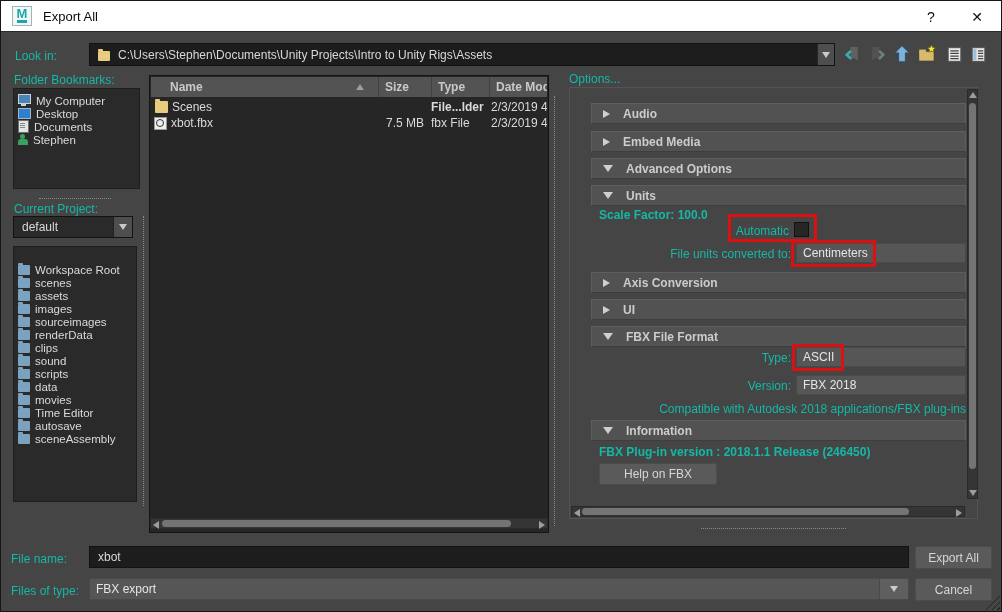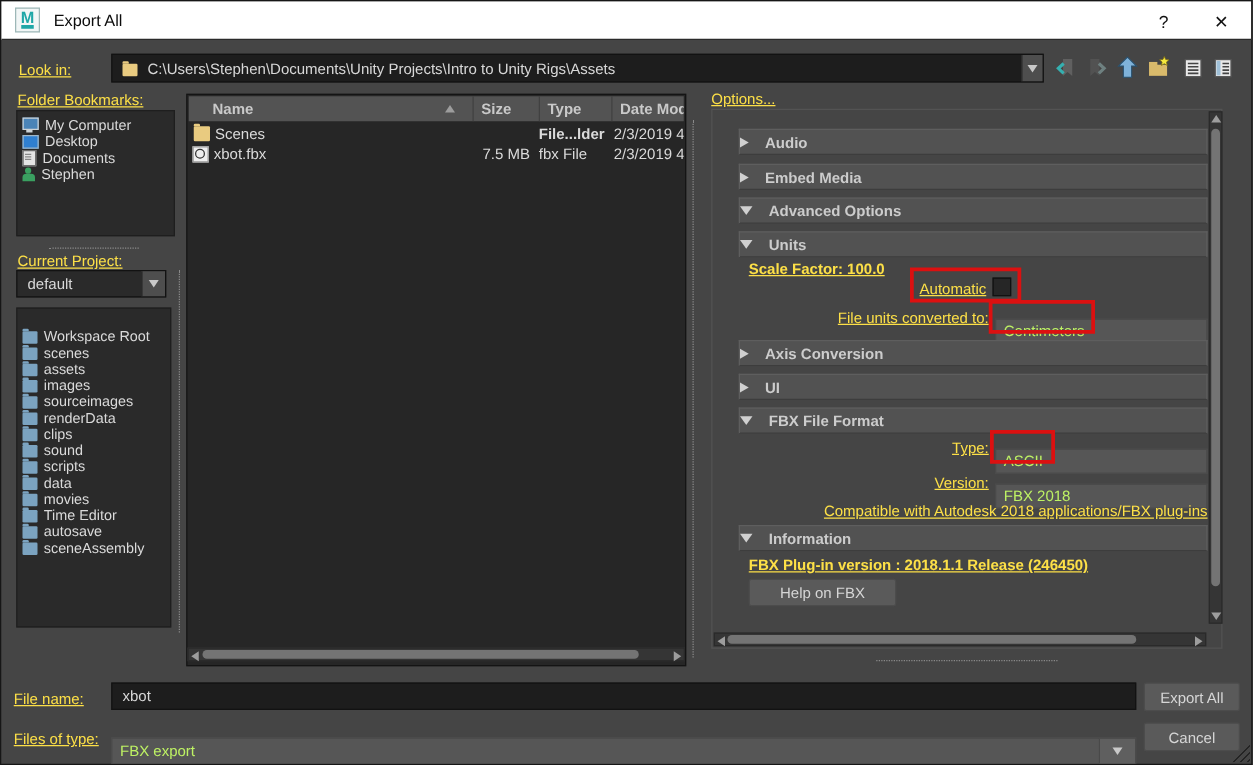--- a/index.html
+++ b/index.html
@@ -5,23 +5,23 @@
   html,body{margin:0;padding:0;background:#2e2e2e;font-family:"Liberation Sans",sans-serif;}
   .win{position:relative;width:1002px;height:612px;background:#454545;border:1px solid #161616;box-sizing:border-box;overflow:hidden;font-size:12px;color:#c8c8c8;}
   
   .titlebar{position:absolute;left:0;top:0;width:100%;height:31px;background:#ffffff;border-bottom:1px solid #2a2a2a;box-sizing:border-box;}
   .maya{position:absolute;left:11px;top:5px;width:20px;height:20px;background:#f2f6f6;border:1px solid #9db7b7;box-sizing:border-box;text-align:center;}
   .maya .m{display:block;font-weight:bold;font-size:13px;line-height:13px;color:#1fa7a7;}
   .maya .bar{display:block;margin:0 auto;width:10px;height:3px;background:#1fa7a7;}
   .title-text{position:absolute;left:42px;top:8px;font-size:13px;color:#0c0c0c;}
   .tb-btn{position:absolute;top:6px;width:20px;height:20px;color:#111;font-size:14px;text-align:center;line-height:20px;cursor:default;}
   
-  .lbl{position:absolute;color:#fde047;white-space:nowrap;text-decoration:underline;}
+  .lbl{position:absolute;color:#14b8a6;white-space:nowrap;}
   .darkfield{position:absolute;background:#1d1d1d;border:1px solid #121212;box-sizing:border-box;color:#d8d8d8;}
-  .grayfield{position:absolute;background:#565656;border:1px solid #4a4a4a;box-sizing:border-box;color:#bef264;line-height:18px;padding-left:6px;white-space:nowrap;overflow:hidden;margin-top:12px;}
+  .grayfield{position:absolute;background:#565656;border:1px solid #4a4a4a;box-sizing:border-box;color:#e5e5e5;line-height:18px;padding-left:6px;white-space:nowrap;overflow:hidden;}
   .btn{position:absolute;background:#5a5a5a;border:1px solid #4c4c4c;border-radius:2px;color:#d6d6d6;display:flex;align-items:center;justify-content:center;box-sizing:border-box;cursor:default;}
   .panel{position:absolute;background:#2a2a2a;border:1px solid #1e1e1e;box-sizing:border-box;overflow:hidden;}
   .item{display:flex;align-items:center;gap:5px;height:13px;padding-left:4px;color:#dadada;font-size:11.5px;white-space:nowrap;}
   
   .tr-dn{width:0;height:0;border-left:4px solid transparent;border-right:4px solid transparent;border-top:6px solid #c9c9c9;}
   .tr-up{width:0;height:0;border-left:4px solid transparent;border-right:4px solid transparent;border-bottom:6px solid #9d9d9d;}
   .tr-rt{width:0;height:0;border-top:4px solid transparent;border-bottom:4px solid transparent;border-left:7px solid #d0d0d0;}
   .tr-lf{width:0;height:0;border-top:4px solid transparent;border-bottom:4px solid transparent;border-right:6px solid #9d9d9d;}
   .hdr-tr-dn{width:0;height:0;border-left:5px solid transparent;border-right:5px solid transparent;border-top:7px solid #d0d0d0;}
   
@@ -38,21 +38,21 @@
   .ic-user::before{content:"";position:absolute;left:2px;top:0;width:5px;height:5px;border-radius:50%;background:#3aa060;}
   .ic-user::after{content:"";position:absolute;left:0;top:5px;width:10px;height:6px;border-radius:3px 3px 0 0;background:#3aa060;}
   .ic-fbx{width:11px;height:11px;background:#efefef;border:1px solid #999;}
   .ic-fbx::after{content:"";position:absolute;left:1px;top:1px;width:6px;height:6px;border:1.5px solid #333;border-radius:50%;}
   
   .fl-header{position:absolute;left:1px;top:1px;right:1px;height:20px;background:#535353;display:flex;align-items:center;font-weight:bold;color:#c9c9c9;}
   .fl-col{box-sizing:border-box;padding-left:6px;border-left:1px solid #414141;height:20px;line-height:20px;overflow:hidden;white-space:nowrap;}
   .fl-row{position:absolute;left:1px;right:1px;height:16px;display:flex;align-items:center;color:#dadada;}
   .fl-cell{box-sizing:border-box;overflow:hidden;white-space:nowrap;height:16px;line-height:16px;}
   
-  .opt-h{position:absolute;left:590px;width:375px;height:21px;background:#525252;border:1px solid #5e5e5e;border-bottom-color:#3d3d3d;display:flex;align-items:center;gap:13px;box-sizing:border-box;font-weight:bold;color:#cccccc;}
+  .opt-h{position:absolute;left:590px;width:375px;height:21px;background:#525252;border:1px solid #5e5e5e;border-bottom-color:#3d3d3d;display:flex;align-items:center;gap:13px;padding-left:11px;box-sizing:border-box;font-weight:bold;color:#cccccc;}
   .redbox{position:absolute;border:3px solid #dc1010;box-sizing:border-box;z-index:6;}
   
   .sb{position:absolute;background:#353535;border:1px solid #2a2a2a;box-sizing:border-box;}
   .sb-thumb{position:absolute;background:#747474;border-radius:5px;}
   .sb-arrow{position:absolute;display:flex;align-items:center;justify-content:center;}
   .dotted-v{position:absolute;width:0;border-left:1px dotted #8a8a8a;}
   .dotted-h{position:absolute;height:0;border-top:1px dotted #8a8a8a;}
   .grip{position:absolute;right:1px;bottom:1px;width:15px;height:15px;background:repeating-linear-gradient(135deg,transparent 0 3px,#242424 3px 4px);clip-path:polygon(100% 0,100% 100%,0 100%);}
   svg{display:block;}
 </style>

